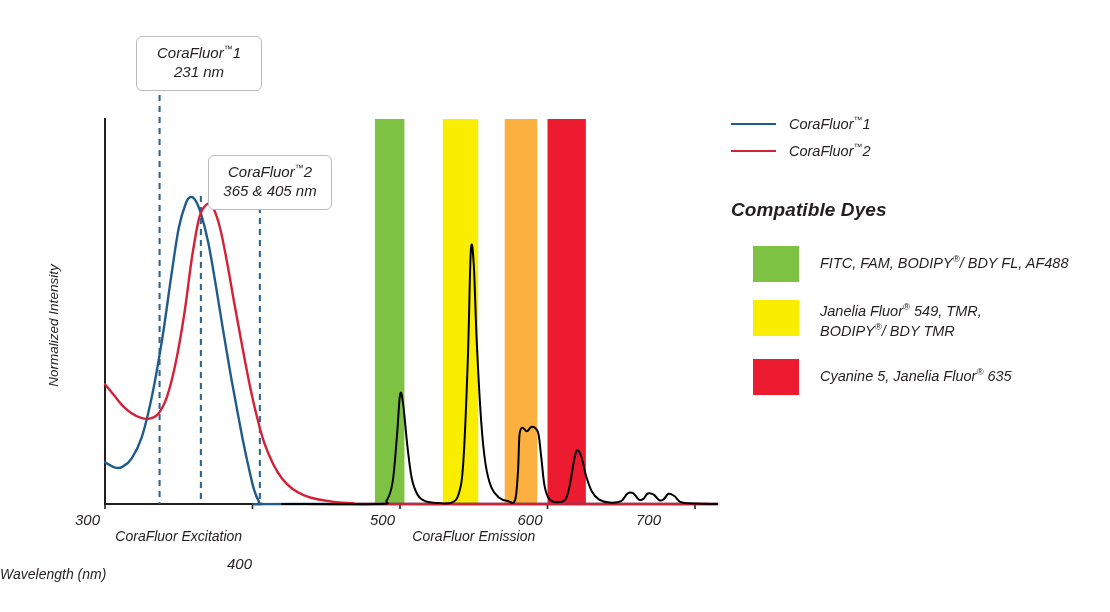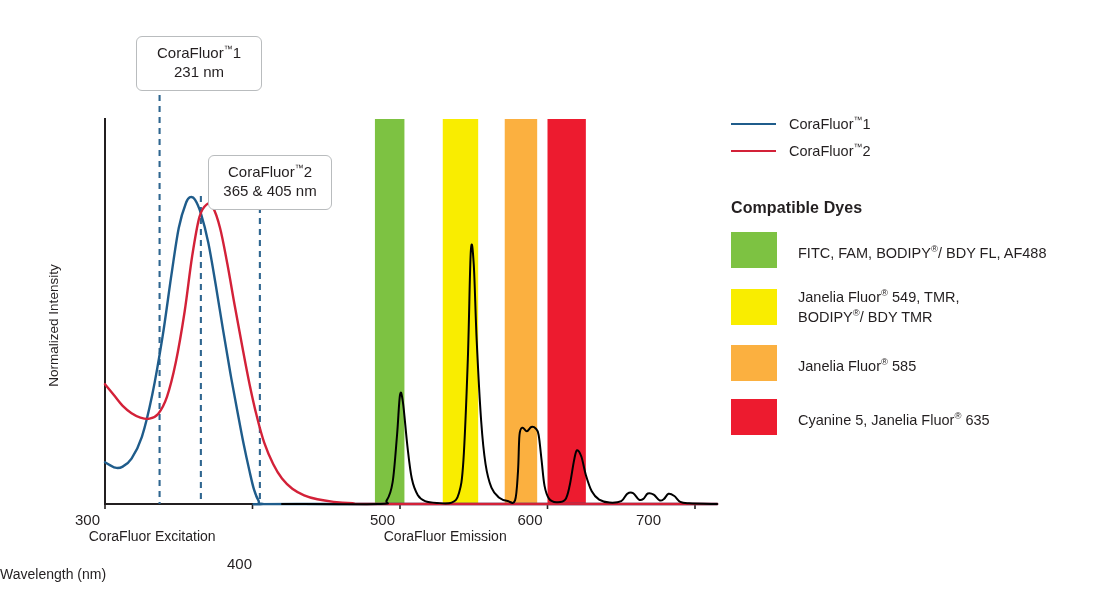--- a/index.html
+++ b/index.html
@@ -13,20 +13,21 @@
     position: relative;
     font-family: "Liberation Sans", sans-serif;
     color: #231f20;
     overflow: hidden;
   }
   #figure {
     position: absolute;
     left: 0; top: 0;
     width: 1084px;
     height: 612px;
+    font-style: italic;
   }
   .plot-svg {
     position: absolute;
     left: 0; top: 0;
     width: 1110px;
     height: 612px;
   }
   
   .callout {
     position: absolute;
@@ -56,21 +57,21 @@
     font-size: 15px;
     color: #231f20;
     text-align: left;
     width: 60px;
     z-index: 4;
   }
   .axis-sub {
     position: absolute;
     font-size: 14px;
     color: #231f20;
-    text-align: left;
+    text-align: center;
     white-space: nowrap;
     z-index: 4;
   }
   #axis-title {
     position: absolute;
     left: 0;
     top: 566px;
     width: 828px;
     text-align: left;
     font-size: 14px;
@@ -117,30 +118,31 @@
   }
   
   #dyes {
     position: absolute;
     left: 731px;
     top: 199px;
     width: 372px;
     z-index: 7;
   }
   #dyes-title {
-    font-size: 16px;
+    font-size: 19px;
     font-weight: bold;
     color: #231f20;
-    margin-bottom: 15px;
+    margin-bottom: 25px;
     letter-spacing: 0.1px;
   }
   .dye-row {
     display: flex;
-    align-items: center;
+    align-items: flex-start;
     margin-bottom: 18px;
+    margin-left: 22px;
   }
   .dye-swatch {
     width: 46px;
     height: 36px;
     flex: 0 0 46px;
     margin-right: 21px;
   }
   .dye-label {
     font-size: 14.5px;
     color: #231f20;
@@ -227,23 +229,19 @@
     <div id="dyes-list">
         <div class="dye-row">
           <div class="dye-swatch" style="background: rgb(125, 194, 66);"></div>
           <div class="dye-label"><span>FITC, FAM, BODIPY<sup class="reg">®</sup>/ BDY FL, AF488</span></div>
         </div>
         <div class="dye-row">
           <div class="dye-swatch" style="background: rgb(249, 237, 0);"></div>
           <div class="dye-label" style="padding-top: 2px;"><span>Janelia Fluor<sup class="reg">®</sup> 549, TMR,</span><span class="l2">BODIPY<sup class="reg">®</sup>/ BDY TMR</span></div>
         </div>
         <div class="dye-row">
-          <div class="dye-swatch" style="background: rgb(251, 176, 64);"></div>
-          <div class="dye-label"><span>Janelia Fluor<sup class="reg">®</sup> 585</span></div>
-        </div>
-        <div class="dye-row">
           <div class="dye-swatch" style="background: rgb(237, 27, 47);"></div>
           <div class="dye-label"><span>Cyanine 5, Janelia Fluor<sup class="reg">®</sup> 635</span></div>
         </div>
       </div>
   </div>
 
 </div>
 
 </body></html>

